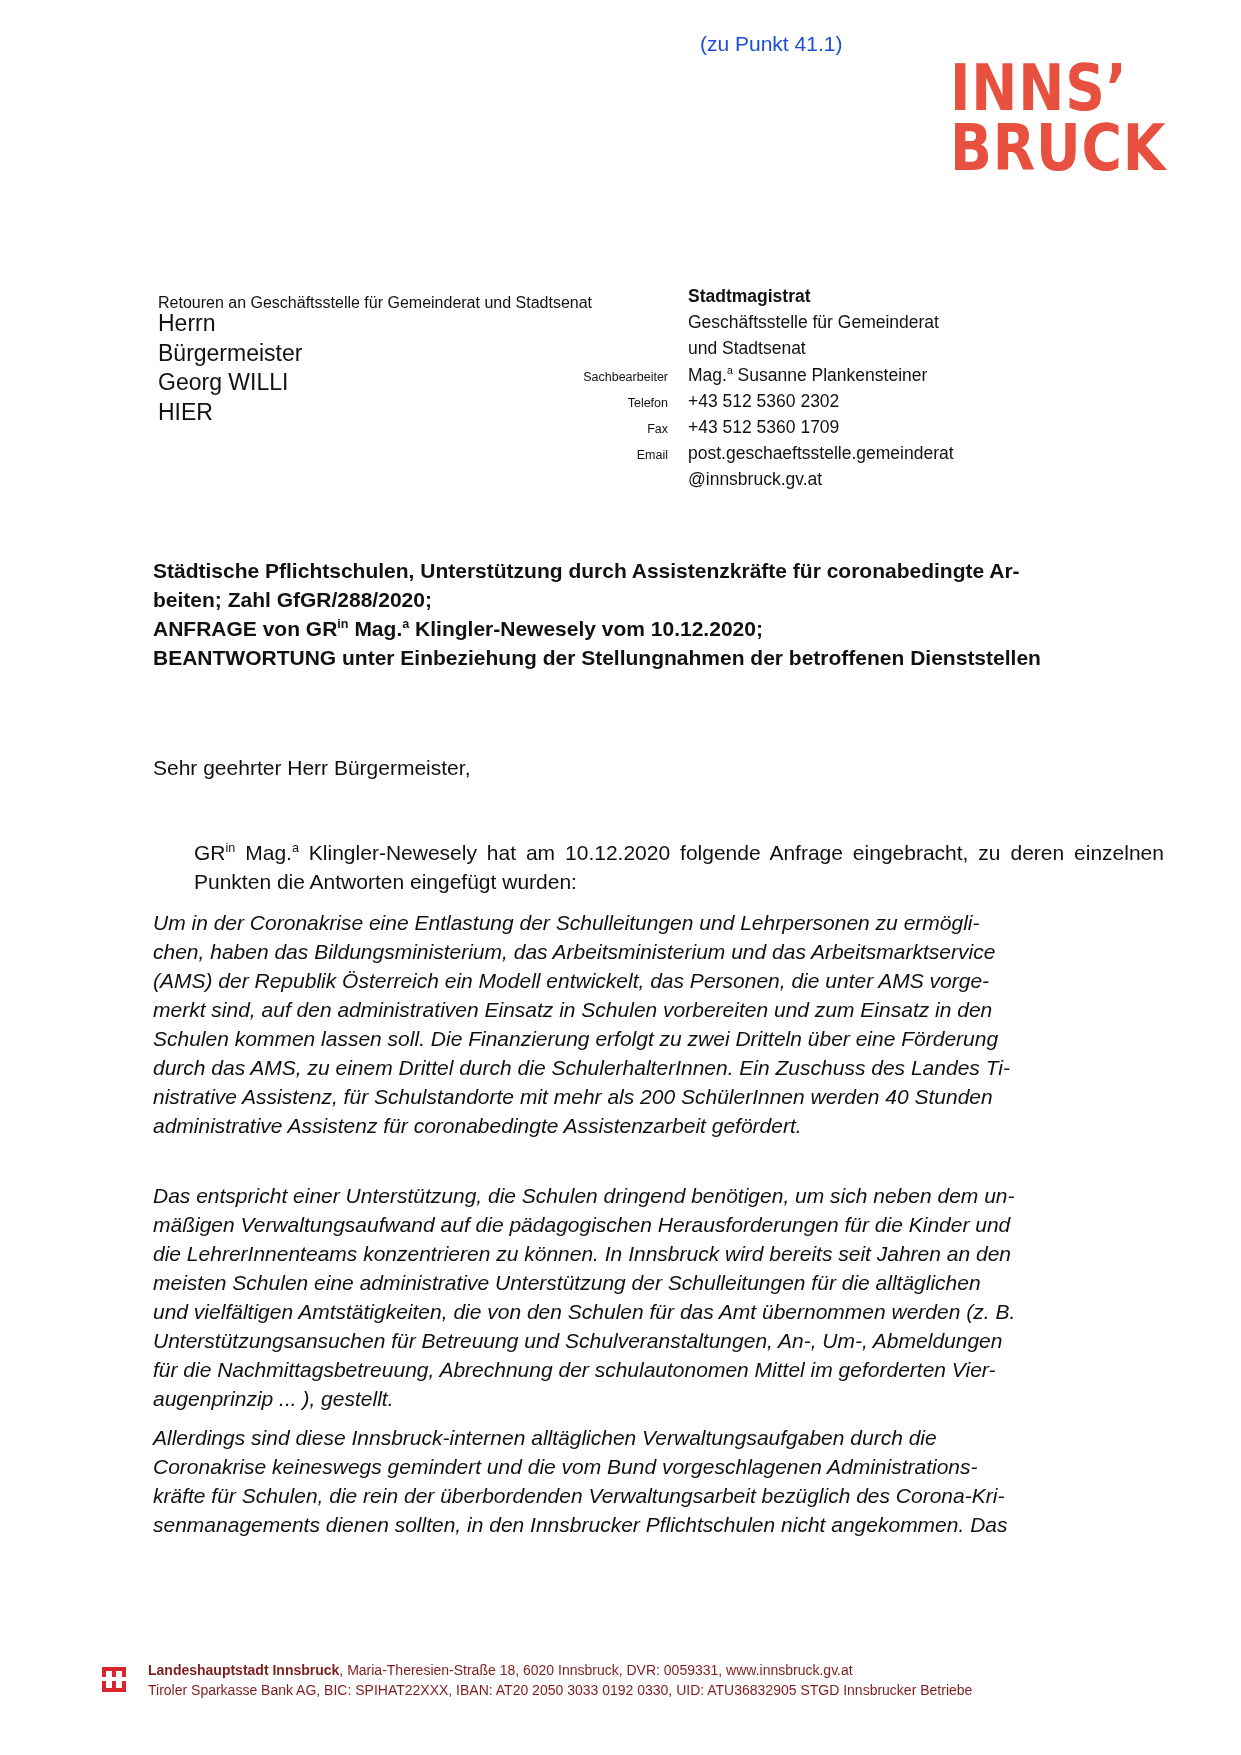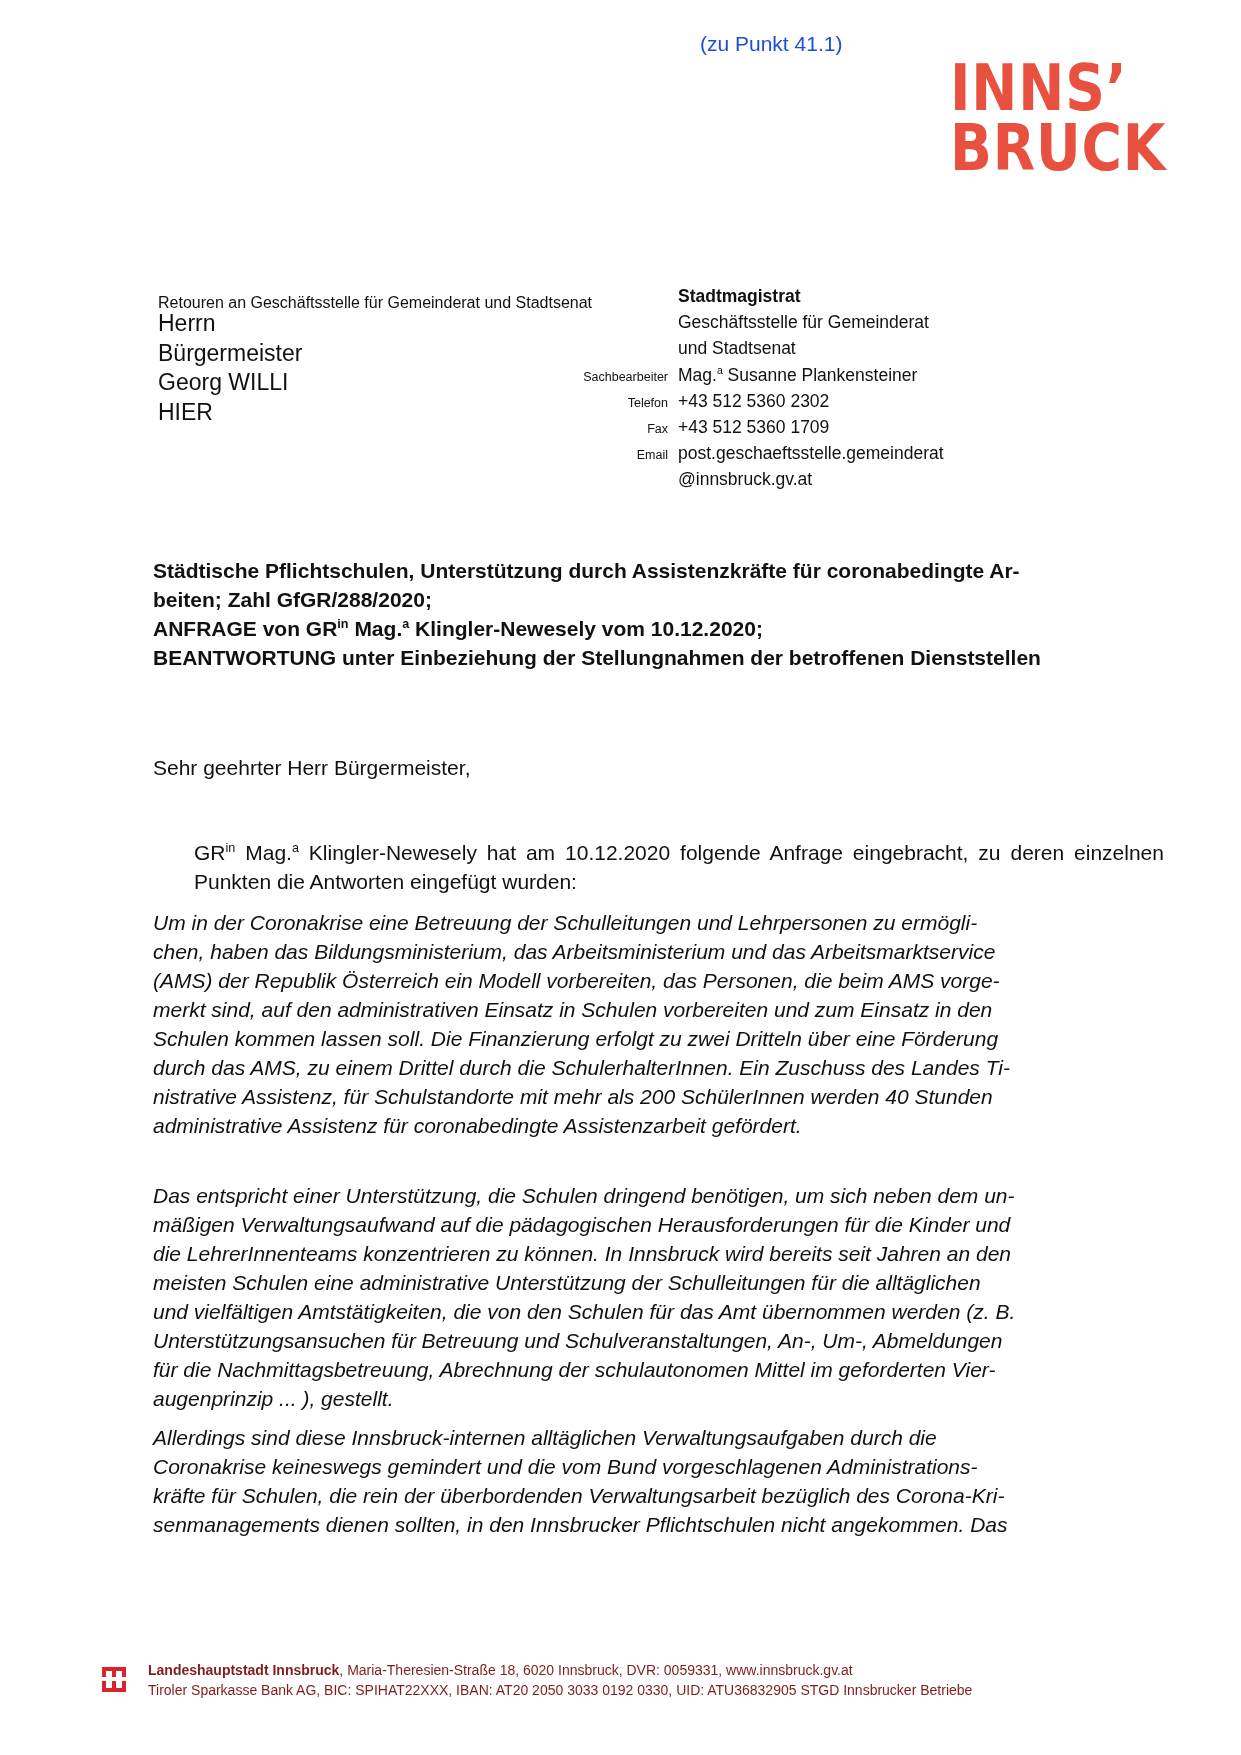--- a/index.html
+++ b/index.html
@@ -13,21 +13,21 @@
   #logo .l { display:block; font-family: "DejaVu Sans", sans-serif; font-weight: 900;
              color: #e8503f; font-size: 64px; line-height: 60px; letter-spacing: 1px;
              transform: scaleX(0.86); transform-origin: left top; white-space: nowrap; }
 
   #return-line { left: 158px; top: 294px; font-size: 16px; }
   #recipient { left: 158px; top: 309px; font-size: 23px; line-height: 29.5px; }
   #recipient div { white-space: nowrap; }
 
   #sender { left: 540px; top: 286px; width: 560px; }
   .srow { display: flex; align-items: baseline; height: 26.2px; }
-  .slabel { width: 128px; text-align: right; font-size: 12.5px; padding-right: 10px; flex: none; }
+  .slabel { width: 128px; text-align: right; font-size: 12.5px; padding-right: 20px; flex: none; }
   .sval { font-size: 17.5px; white-space: nowrap; }
   .sval.bold { font-weight: bold; }
   sup { font-size: 60%; line-height: 0; vertical-align: super; }
 
   #subject { left: 153px; top: 556px; width: 980px; font-size: 21px; font-weight: bold;
              line-height: 29px; }
   #subject div { white-space: nowrap; }
 
   #salutation { left: 153px; top: 756px; font-size: 21px; }
 
@@ -105,23 +105,23 @@
   <div>BEANTWORTUNG unter Einbeziehung der Stellungnahmen der betroffenen Dienststellen</div>
 </div>
 
 <div class="abs" id="salutation">Sehr geehrter Herr Bürgermeister,</div>
 
 <div class="abs" id="intro" style="text-align: justify; margin-left: 41px;">
   <span>GR</span><sup>in</sup><span> Mag.</span><sup>a</sup><span> Klingler-Newesely hat am 10.12.2020 folgende Anfrage eingebracht, zu deren einzelnen Punkten die Antworten eingefügt wurden:</span>
 </div>
 
 <div class="quote" id="q1">
-  <div>Um in der Coronakrise eine Betreuung der Schulleitungen und Lehrpersonen zu ermögli-</div>
+  <div>Um in der Coronakrise eine Entlastung der Schulleitungen und Lehrpersonen zu ermögli-</div>
   <div>chen, haben das Bildungsministerium, das Arbeitsministerium und das Arbeitsmarktservice</div>
-  <div>(AMS) der Republik Österreich ein Modell vorbereiten, das Personen, die beim AMS vorge-</div>
+  <div>(AMS) der Republik Österreich ein Modell entwickelt, das Personen, die unter AMS vorge-</div>
   <div>merkt sind, auf den administrativen Einsatz in Schulen vorbereiten und zum Einsatz in den</div>
   <div>Schulen kommen lassen soll. Die Finanzierung erfolgt zu zwei Dritteln über eine Förderung</div>
   <div>durch das AMS, zu einem Drittel durch die SchulerhalterInnen. Ein Zuschuss des Landes Ti-</div>
   <div>nistrative Assistenz, für Schulstandorte mit mehr als 200 SchülerInnen werden 40 Stunden</div>
   <div>administrative Assistenz für coronabedingte Assistenzarbeit gefördert.</div>
 </div>
 
 <div class="quote" id="q2">
   <div>Das entspricht einer Unterstützung, die Schulen dringend benötigen, um sich neben dem un-</div>
   <div>mäßigen Verwaltungsaufwand auf die pädagogischen Herausforderungen für die Kinder und</div>

